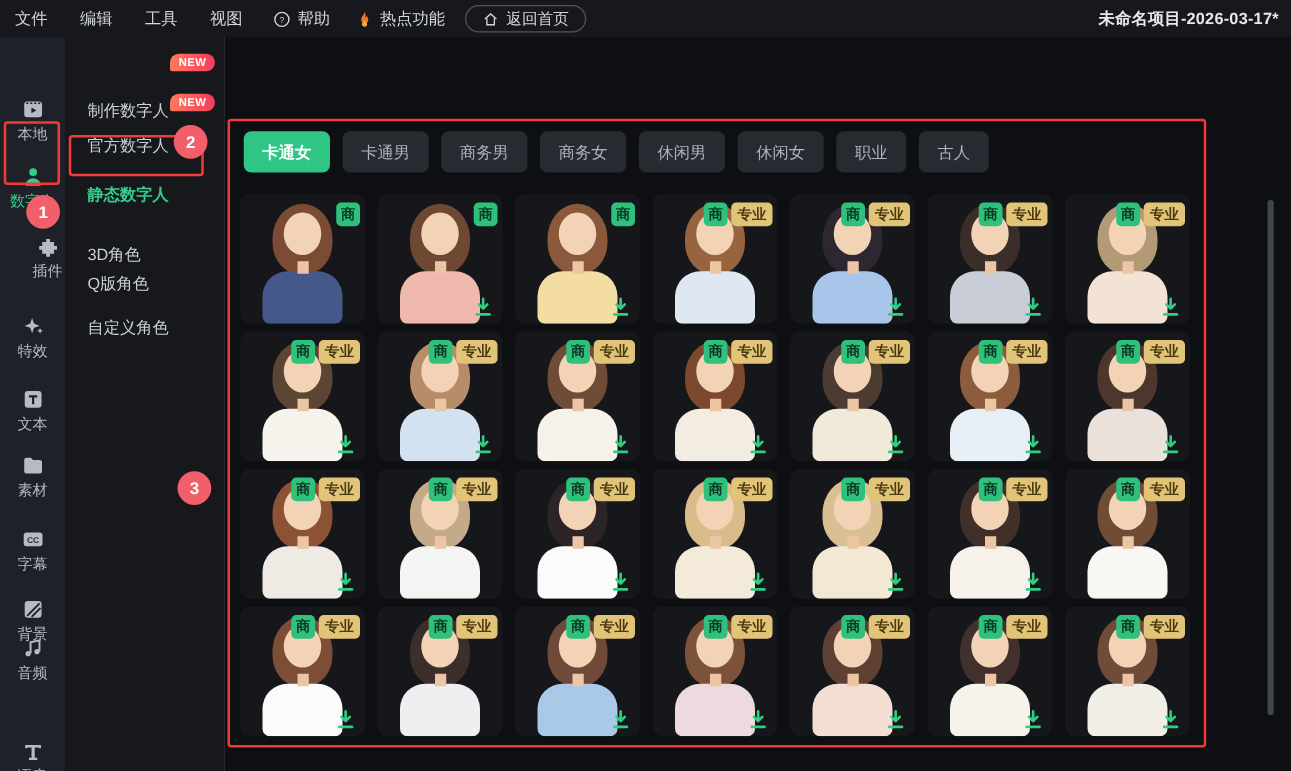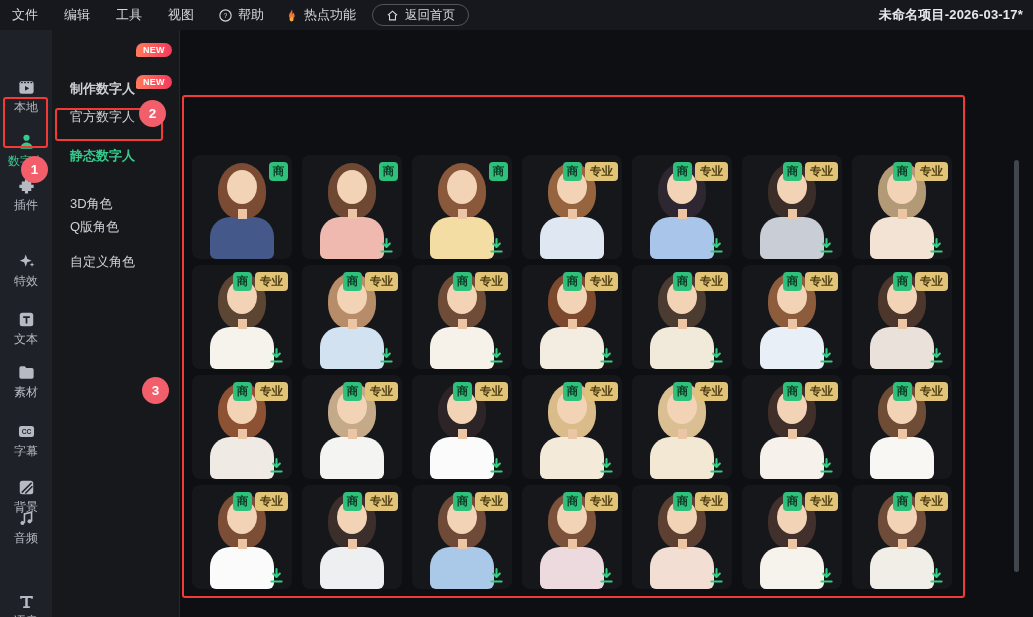--- a/index.html
+++ b/index.html
@@ -146,21 +146,21 @@
           </svg></span>
         <span class="sb-label">本地</span>
       </div>
       <div class="sb-item selected" style="top: 102px;">
         <span class="sb-ico"><svg viewBox="0 0 24 24">
             <circle cx="12" cy="7.3" r="3.9" fill="currentColor"></circle>
             <path d="M4.5 20.5c0-4.2 3.4-7.1 7.5-7.1s7.5 2.9 7.5 7.1v.5h-15z" fill="currentColor"></path>
           </svg></span>
         <span class="sb-label">数字人</span>
       </div>
-      <div class="sb-item" style="top: 146px;">
+      <div class="sb-item" style="top: 158px; margin-left: 12px;">
         <span class="sb-ico"><svg viewBox="0 0 24 24">
             <path d="M10 4h4v3h4v4h3v4h-3v4h-4v3h-4v-3H6v-4H3v-4h3V7h4z" fill="currentColor"></path>
           </svg></span>
         <span class="sb-label">插件</span>
       </div>
       <div class="sb-item" style="top: 222px;">
         <span class="sb-ico"><svg viewBox="0 0 24 24">
             <path d="M11 3l1.9 5.6L18.5 11l-5.6 1.9L11 18.5l-1.9-5.6L3.5 11l5.6-2.4z" fill="currentColor"></path>
             <path d="M19 13l.8 2.2L22 16l-2.2.8L19 19l-.8-2.2L16 16l2.2-.8z" fill="currentColor"></path>
           </svg></span>
@@ -203,31 +203,41 @@
       </div>
       <div class="sb-item" style="top: 562px;">
         <span class="sb-ico"><svg viewBox="0 0 24 24">
             <path d="M4 5h16v3.4h-2.1V7.6h-4.3V18h2.6v2.2H7.8V18h2.6V7.6H6.1v.8H4z" fill="currentColor"></path>
           </svg></span>
         <span class="sb-label">语音</span>
       </div>
     </aside>
 
   <aside class="subpanel" id="subpanel">
-      <div class="sp-item" style="top: 50px; font-weight: bold;">制作数字人</div>
+      <div class="sp-item" style="top: 50px;">制作数字人</div>
       <div class="sp-new" style="top: 13px;">NEW</div>
       <div class="sp-item" style="top: 78px;">官方数字人</div>
       <div class="sp-new" style="top: 45px;">NEW</div>
       <div class="sp-item selected" style="top: 117px;">静态数字人</div>
       <div class="sp-item" style="top: 165px;">3D角色</div>
       <div class="sp-item" style="top: 188px;">Q版角色</div>
       <div class="sp-item" style="top: 223px;">自定义角色</div>
     </aside>
 
   <main class="main">
+    <div class="tabs" id="tabs">
+        <div class="tab selected">卡通女</div>
+        <div class="tab">卡通男</div>
+        <div class="tab">商务男</div>
+        <div class="tab">商务女</div>
+        <div class="tab">休闲男</div>
+        <div class="tab">休闲女</div>
+        <div class="tab">职业</div>
+        <div class="tab">古人</div>
+      </div>
     <div class="grid" id="grid">
         <div class="cell">
           <div class="avatar">
             <div class="hair" style="background:#7b4b33"></div>
             <div class="bodyshape" style="background:#44598a"></div>
             <div class="neck"></div>
             <div class="face"></div>
           </div>
           <div class="badges">
             <span class="badge b-shang">商</span>

